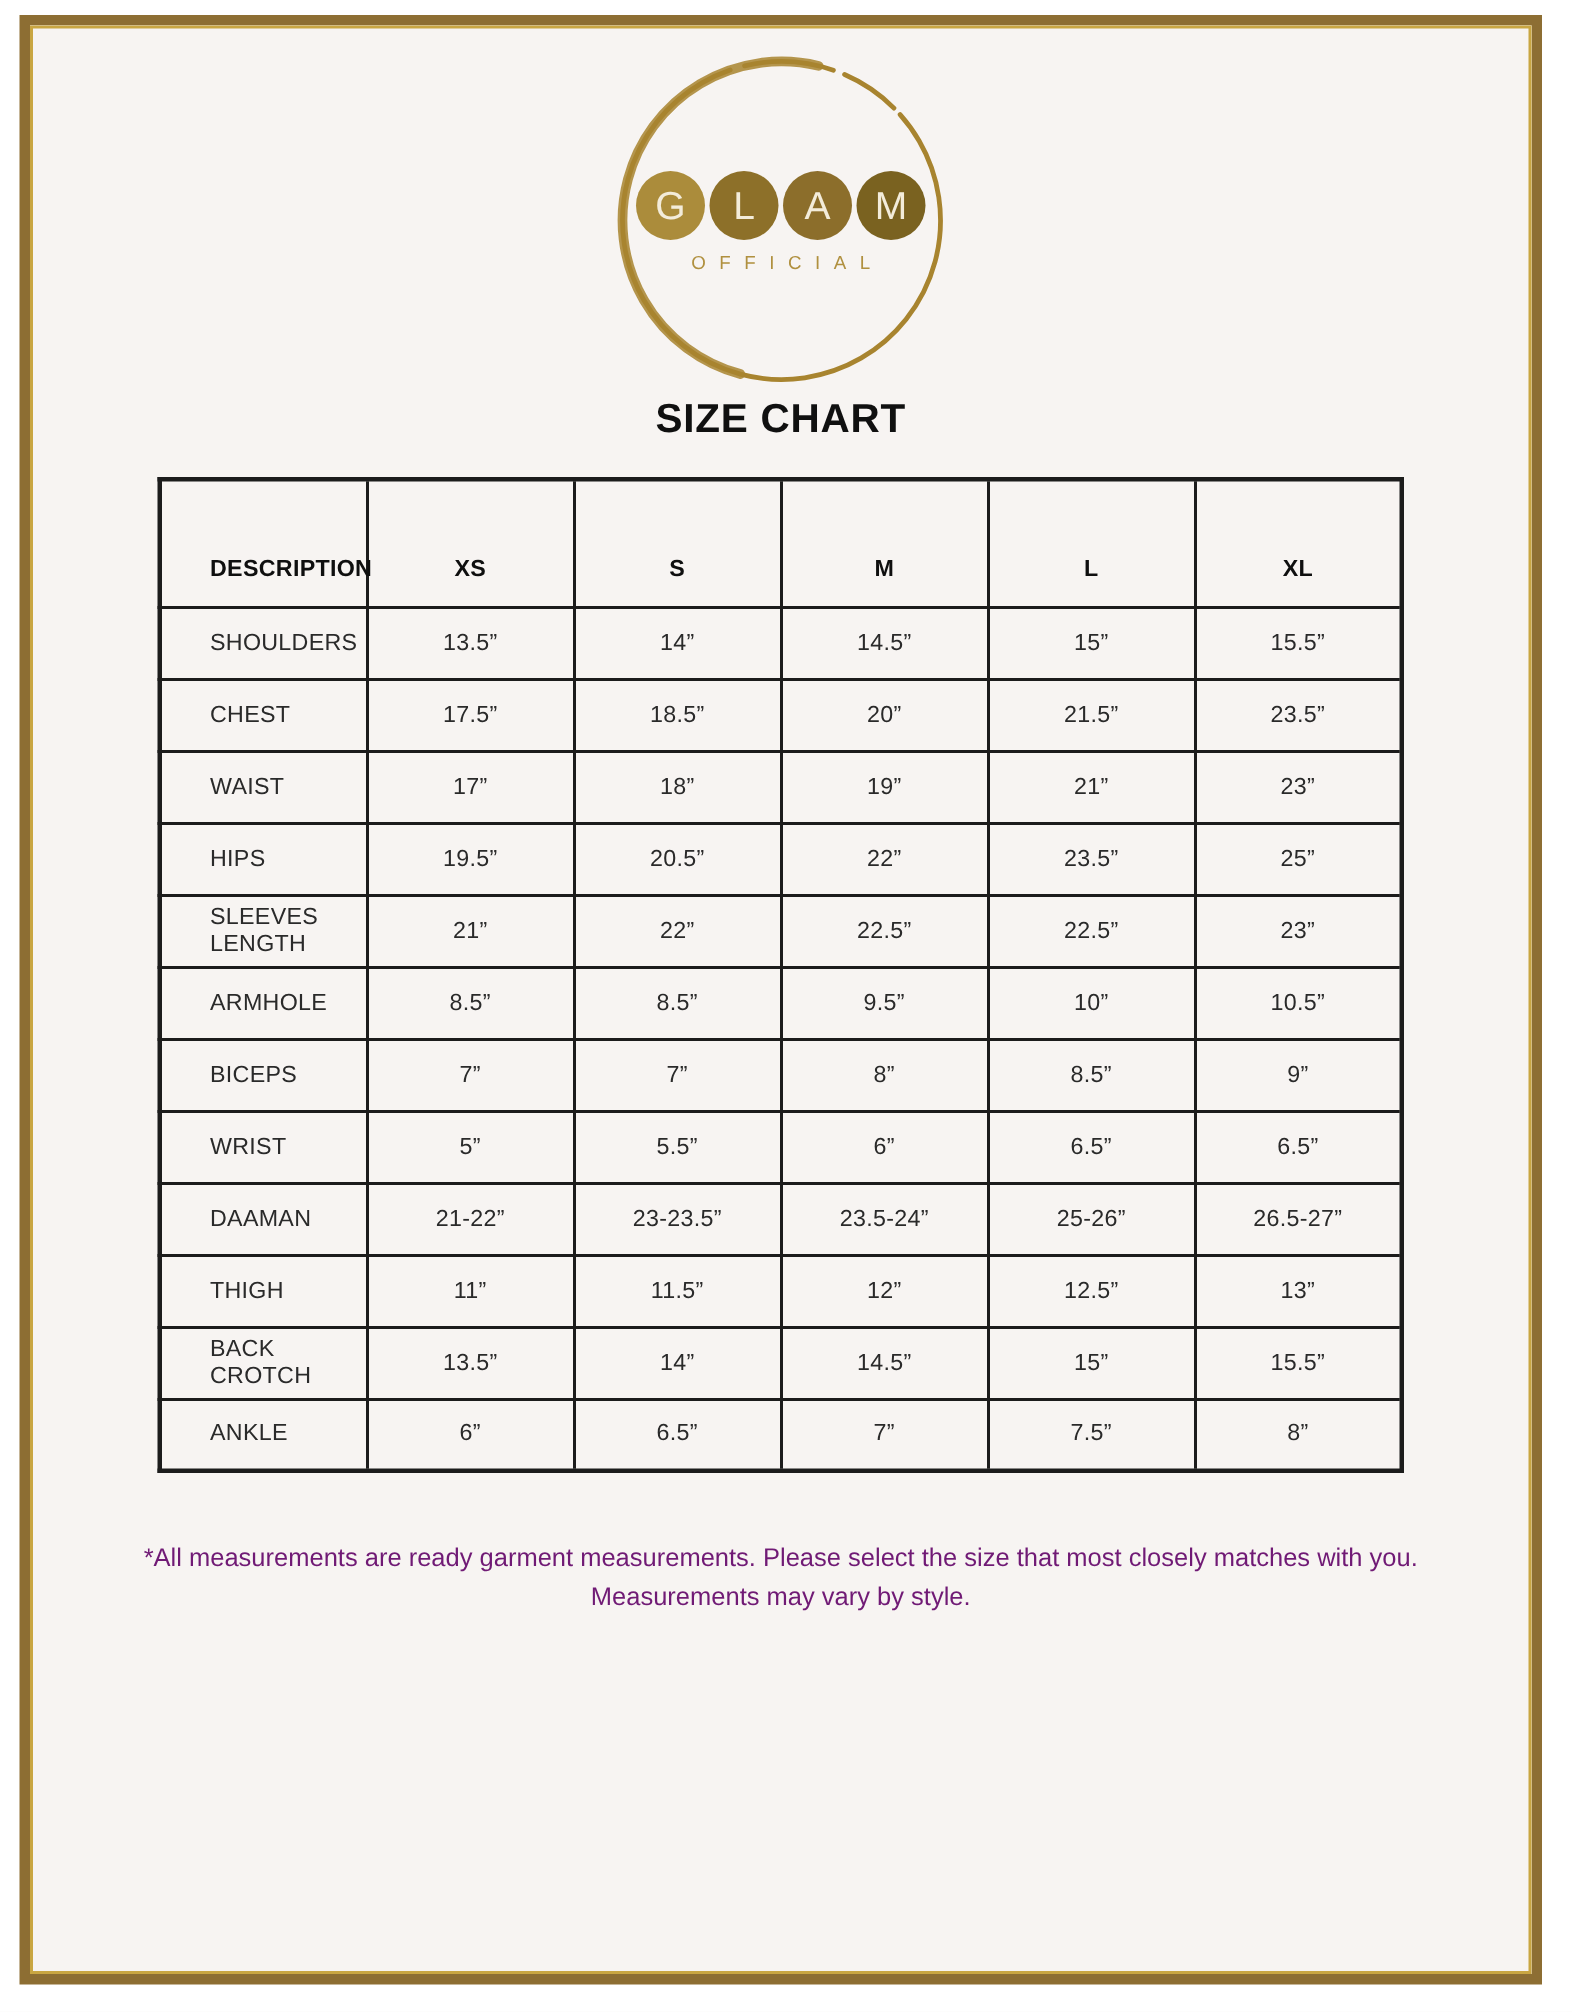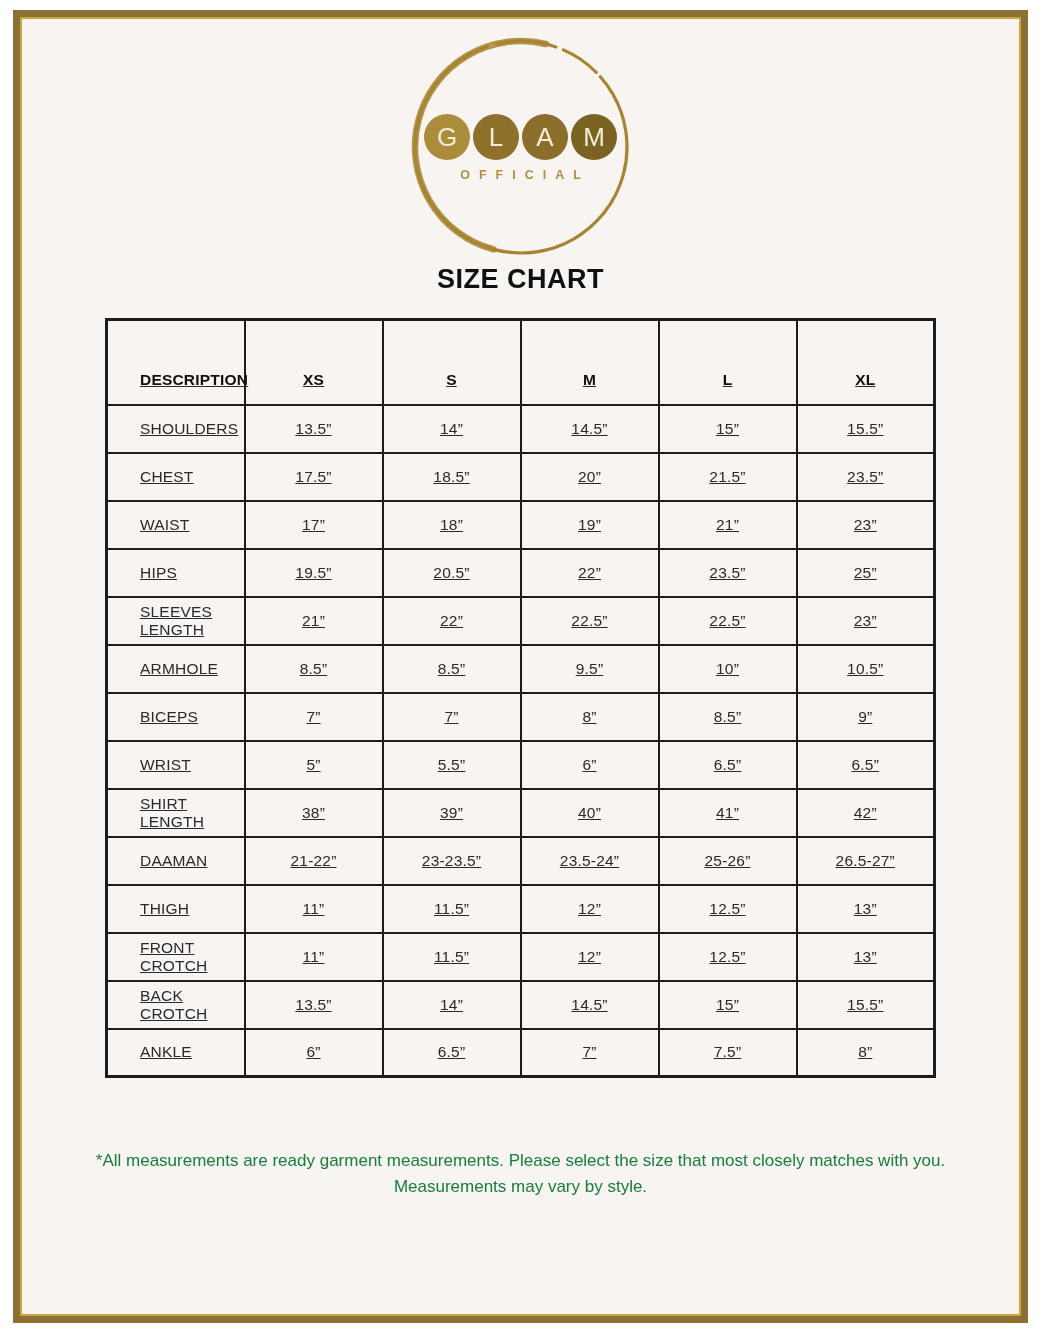--- a/index.html
+++ b/index.html
@@ -35,47 +35,47 @@
     display:flex;justify-content:center;gap:3px;
   }
   .letter-circle{
     display:inline-block;width:46px;height:46px;border-radius:50%;
     color:#f3ecda;font-size:26px;line-height:46px;text-align:center;
     font-weight:400;letter-spacing:0;
   }
   .logo-subtitle{
     position:absolute;top:135px;left:0;right:0;text-align:center;
     color:var(--gold-text);font-size:12.5px;letter-spacing:9px;
-    text-indent:9px;font-weight:700;
+    text-indent:9px;font-weight:400;
   }
   
   .title{
     text-align:center;margin-top:3px;
     font-size:27px;font-weight:700;color:#101010;letter-spacing:.5px;
   }
   
   table{
     width:831px;margin:23px auto 0;
     border-collapse:collapse;table-layout:fixed;
     background:var(--content-bg);
   }
   table, th, td{border:2px solid var(--table-border);}
-  table{border-width:3px;text-decoration:underline;}
+  table{border-width:3px;}
   th, td{
     font-size:15.5px;text-align:center;vertical-align:middle;
     color:var(--text);letter-spacing:.2px;
   }
   thead tr{height:85px;}
   thead th{vertical-align:bottom;padding-bottom:15px;font-weight:700;color:#0f0f0f;}
   tbody tr{height:48px;}
   th.desc-col, td.desc-col{text-align:left;padding-left:32px;}
   
   .footnote{
-    margin-top:70px;text-align:center;
-    font-size:17px;line-height:26px;color:#15803d;
+    margin-top:44px;text-align:center;
+    font-size:17px;line-height:26px;color:#701a75;
   }
 </style>
 </head>
 <body>
 
 <div class="page">
   <div class="frame">
     <div class="frame-inner">
 
       <div class="logo">
@@ -164,52 +164,36 @@
             </tr>
             <tr>
               <td class="desc-col">WRIST</td>
               <td>5”</td>
               <td>5.5”</td>
               <td>6”</td>
               <td>6.5”</td>
               <td>6.5”</td>
             </tr>
             <tr>
-              <td class="desc-col">SHIRT LENGTH</td>
-              <td>38”</td>
-              <td>39”</td>
-              <td>40”</td>
-              <td>41”</td>
-              <td>42”</td>
-            </tr>
-            <tr>
               <td class="desc-col">DAAMAN</td>
               <td>21-22”</td>
               <td>23-23.5”</td>
               <td>23.5-24”</td>
               <td>25-26”</td>
               <td>26.5-27”</td>
             </tr>
             <tr>
               <td class="desc-col">THIGH</td>
               <td>11”</td>
               <td>11.5”</td>
               <td>12”</td>
               <td>12.5”</td>
               <td>13”</td>
             </tr>
             <tr>
-              <td class="desc-col">FRONT CROTCH</td>
-              <td>11”</td>
-              <td>11.5”</td>
-              <td>12”</td>
-              <td>12.5”</td>
-              <td>13”</td>
-            </tr>
-            <tr>
               <td class="desc-col">BACK CROTCH</td>
               <td>13.5”</td>
               <td>14”</td>
               <td>14.5”</td>
               <td>15”</td>
               <td>15.5”</td>
             </tr>
             <tr>
               <td class="desc-col">ANKLE</td>
               <td>6”</td>

